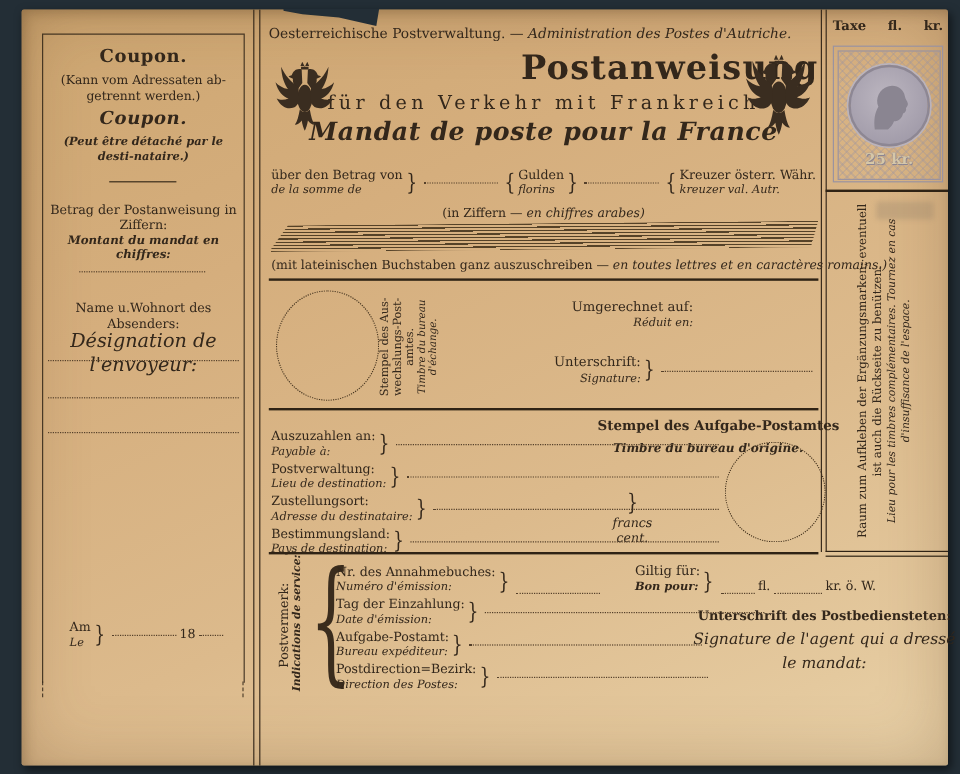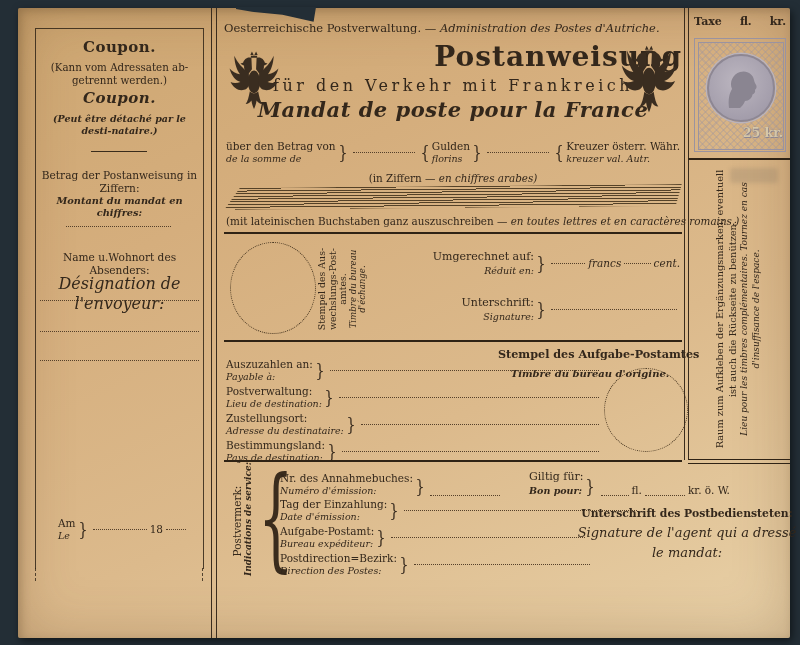--- a/index.html
+++ b/index.html
@@ -77,21 +77,21 @@
   .stamp{position:absolute;left:676px;top:30px;width:92px;height:114px;
     border:1px solid #9a93a0;padding:3px;box-sizing:border-box;}
   .stamp-in{width:100%;height:100%;border:1px solid #9a93a0;position:relative;
     background:
       repeating-linear-gradient(45deg,rgba(154,147,160,.30) 0 1.5px,transparent 1.5px 5px),
       repeating-linear-gradient(-45deg,rgba(154,147,160,.30) 0 1.5px,transparent 1.5px 5px);}
   .medallion{position:absolute;left:50%;top:42%;transform:translate(-50%,-50%);
     width:64px;height:64px;border-radius:50%;
     background:radial-gradient(circle at 45% 40%,#bcb6c0,#a29caa 75%);
     border:2px solid #8d8794;box-shadow:0 0 0 1.5px #b9b3bd;}
-  .stamp-val{position:absolute;left:0;right:0;bottom:9px;text-align:right;
+  .stamp-val{position:absolute;left:0;right:0;bottom:9px;text-align:center;
     font-weight:bold;font-size:12.5px;color:#d6c7a8;text-shadow:0 0 1px #7e7887,0.6px 0.6px 0 #8d8794;}
 
   .clerk{position:absolute;left:553px;top:494px;width:232px;text-align:center;line-height:1.25;}
   .clerk .de{font-weight:bold;font-size:10.8px;}
   .clerk .fr{font-size:13px;}
 </style>
 </head>
 <body>
 
 <div class="paper">
@@ -203,21 +203,21 @@
     <div class="vert" style="left:90px;top:232px;width:56px;height:98px;">
       <div class="vin" style="width:98px;">
         <div class="s1">Stempel des Aus-</div>
         <div class="s1">wechslungs-Post-</div>
         <div class="s1">amtes.</div>
         <div class="s2">Timbre du bureau</div>
         <div class="s2">d'échange.</div>
       </div>
     </div>
 
-    <div class="row" style="top:242px;left:150px;width:306px;">
+    <div class="row" style="top:242px;left:150px;width:306px;flex-direction:column;">
       <span class="lbl lbl-r" style="flex:0 0 160px;">
         <span style="font-size:11px;">Umgerechnet auf:</span><br>
         <span class="fr">Réduit en:</span>
       </span>
       <span class="br">}</span>
       <span class="dot" style="flex:1.3;"></span>
       <span class="lbl fr">francs</span>
       <span class="dot"></span>
       <span class="lbl fr">cent.</span>
     </div>

